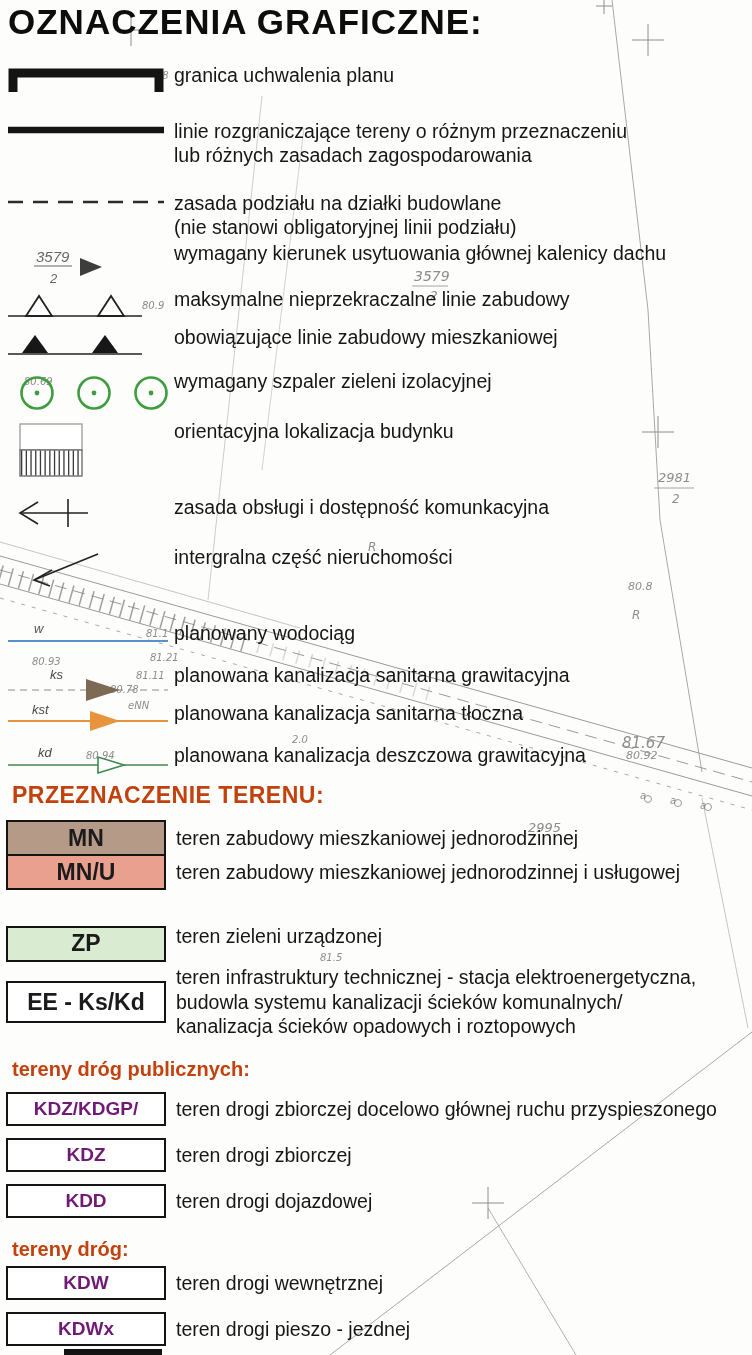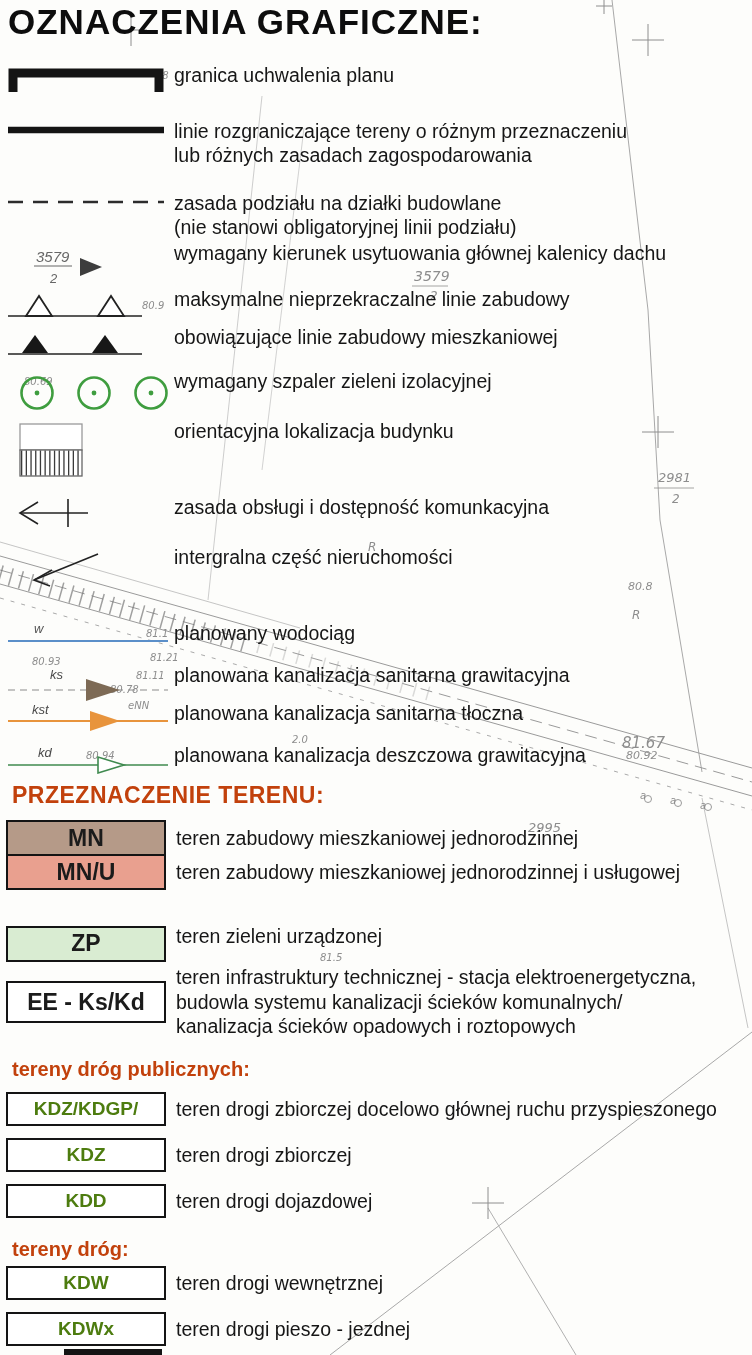--- a/index.html
+++ b/index.html
@@ -31,21 +31,21 @@
     flex:0 0 160px; width:160px; height:36px;
     border:2.5px solid #141414; background:#fff;
     display:flex; align-items:center; justify-content:center;
     font-weight:bold; font-size:23px; color:#1b1b1b;
   }
   .zbox.tall { height:42px; }
   .rbox {
     flex:0 0 160px; width:160px; height:34px;
     border:2px solid #141414; background:#ffffff;
     display:flex; align-items:center; justify-content:center;
-    font-weight:bold; font-size:19px; color:#4d7c0f;
+    font-weight:bold; font-size:19px; color:#701a75;
   }
   .zlbl { margin-left:10px; font-size:19.5px; line-height:1.28; color:#161616; white-space:pre-line; }
   svg text { font-family:"Liberation Sans", sans-serif; }
 </style>
 </head>
 <body>
 
 <div class="page">
 
   <svg class="bg-svg" width="752" height="1355" viewBox="0 0 752 1355">

